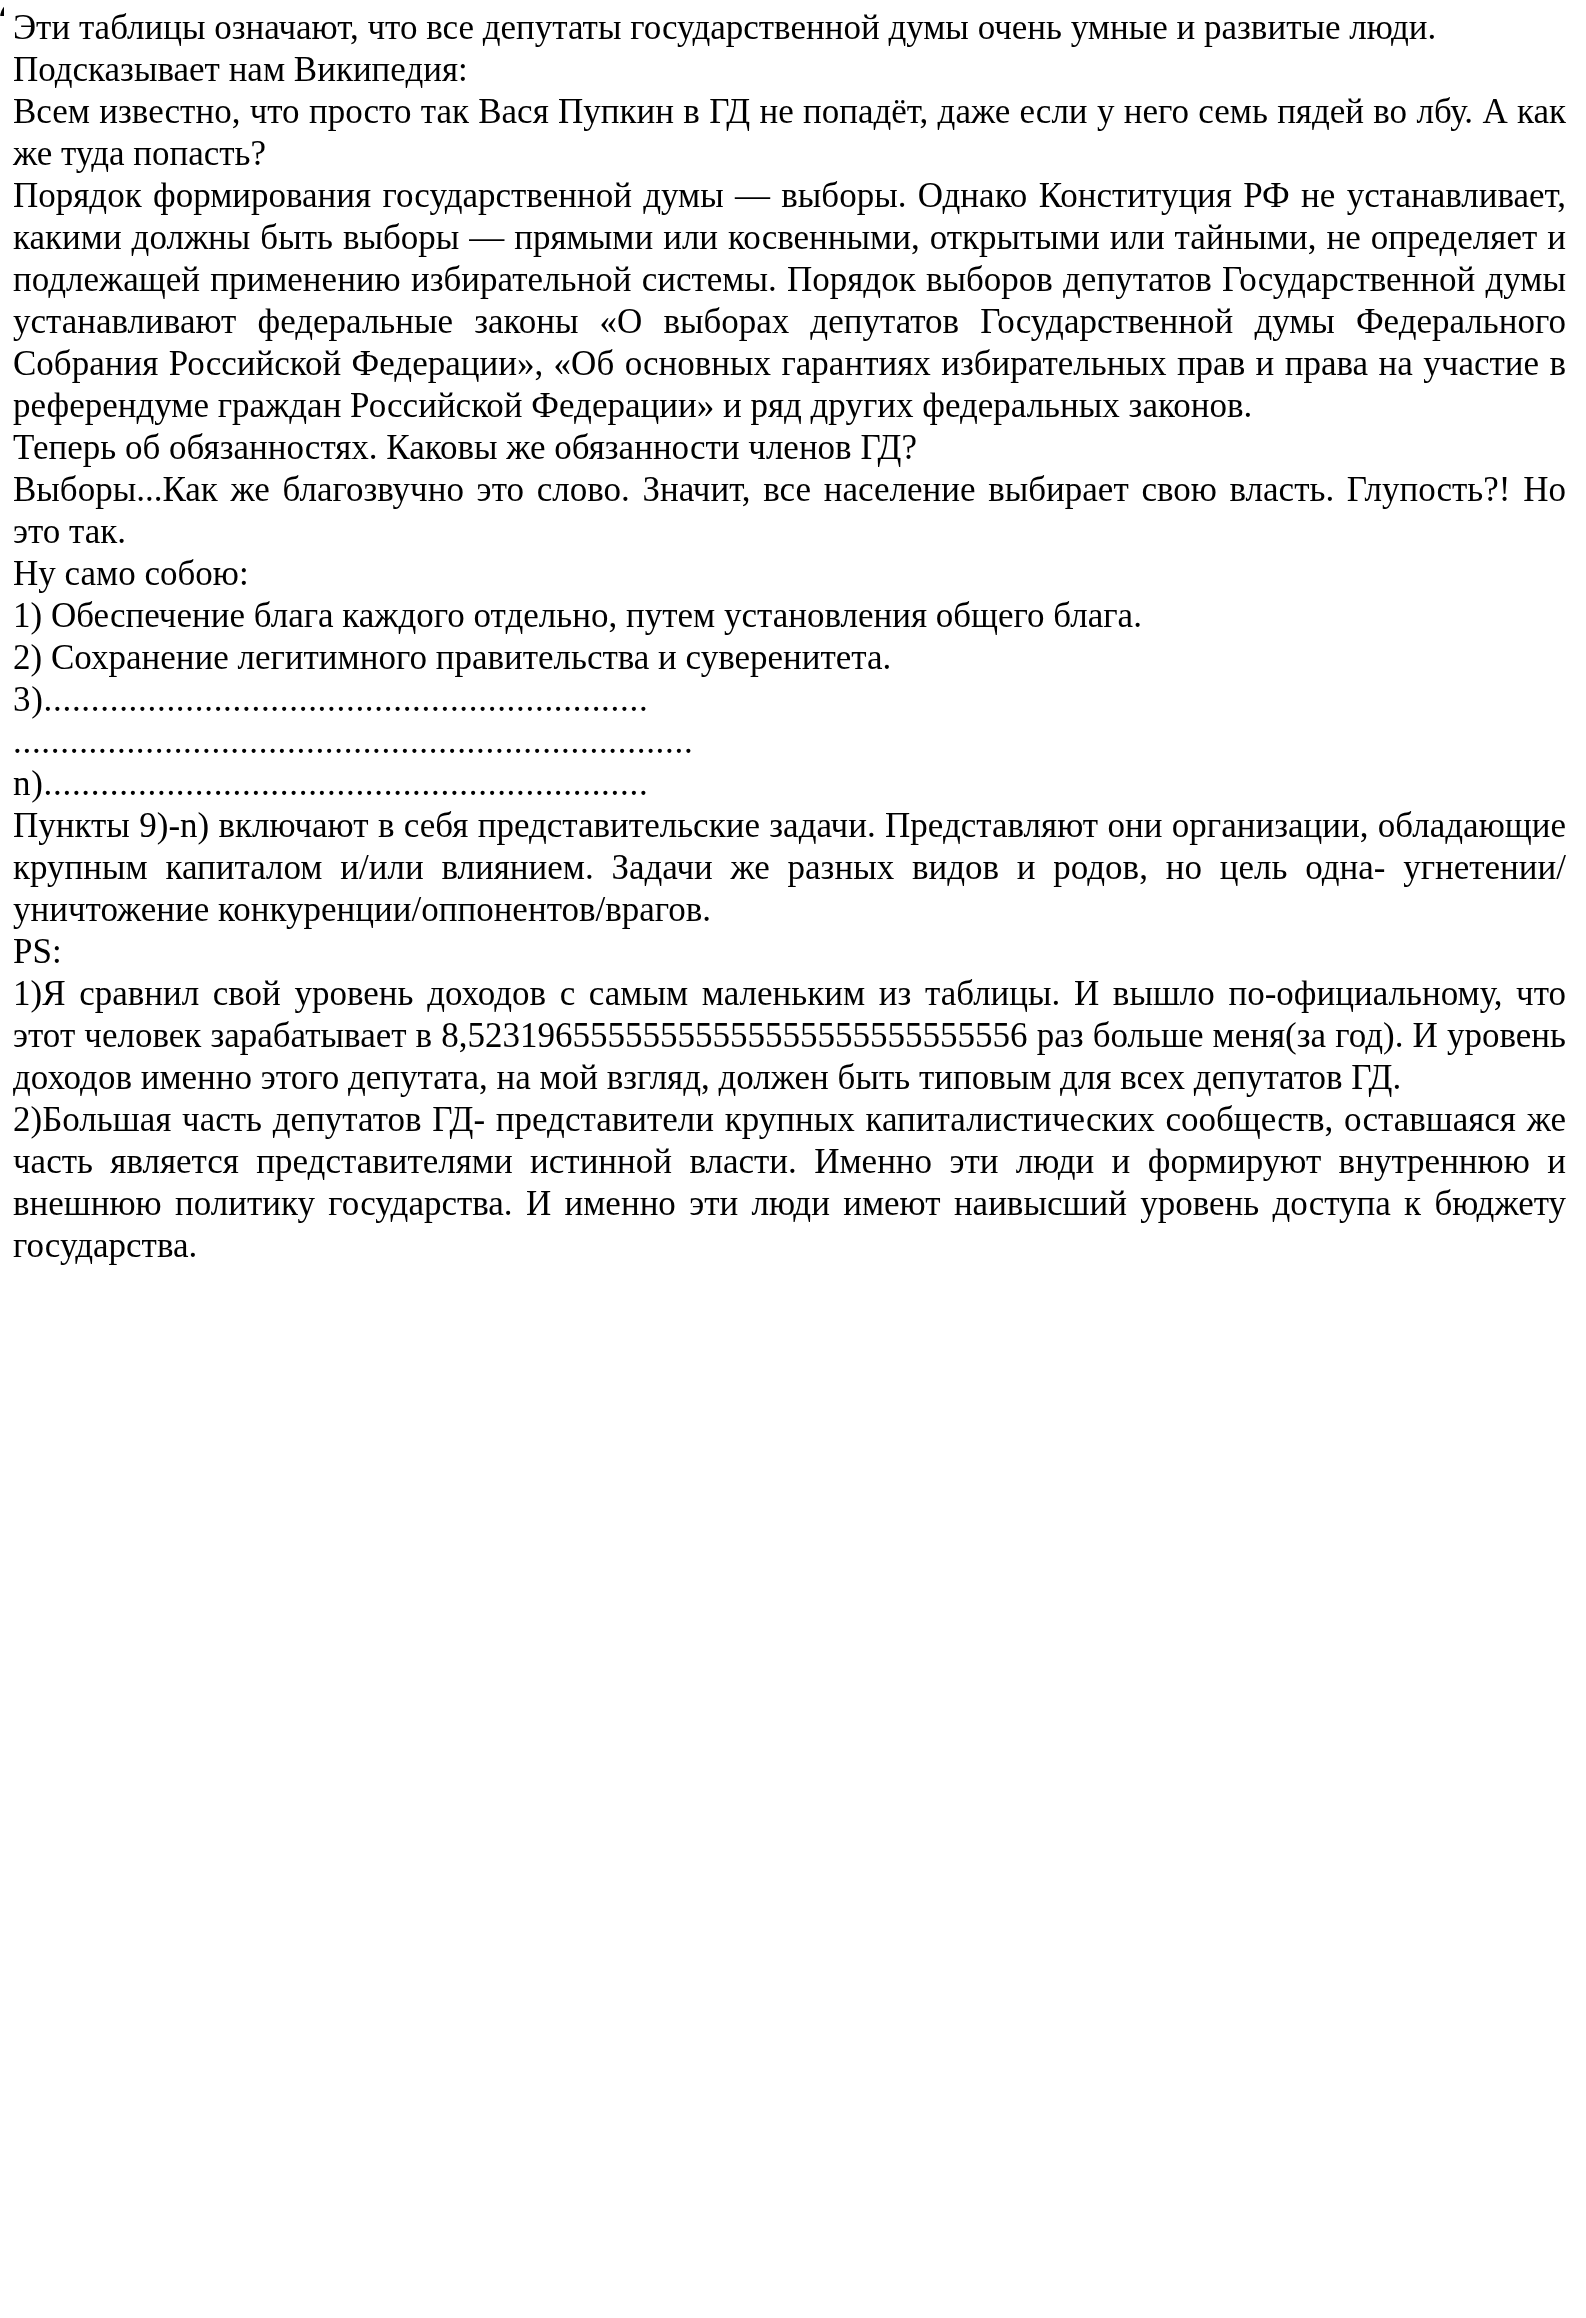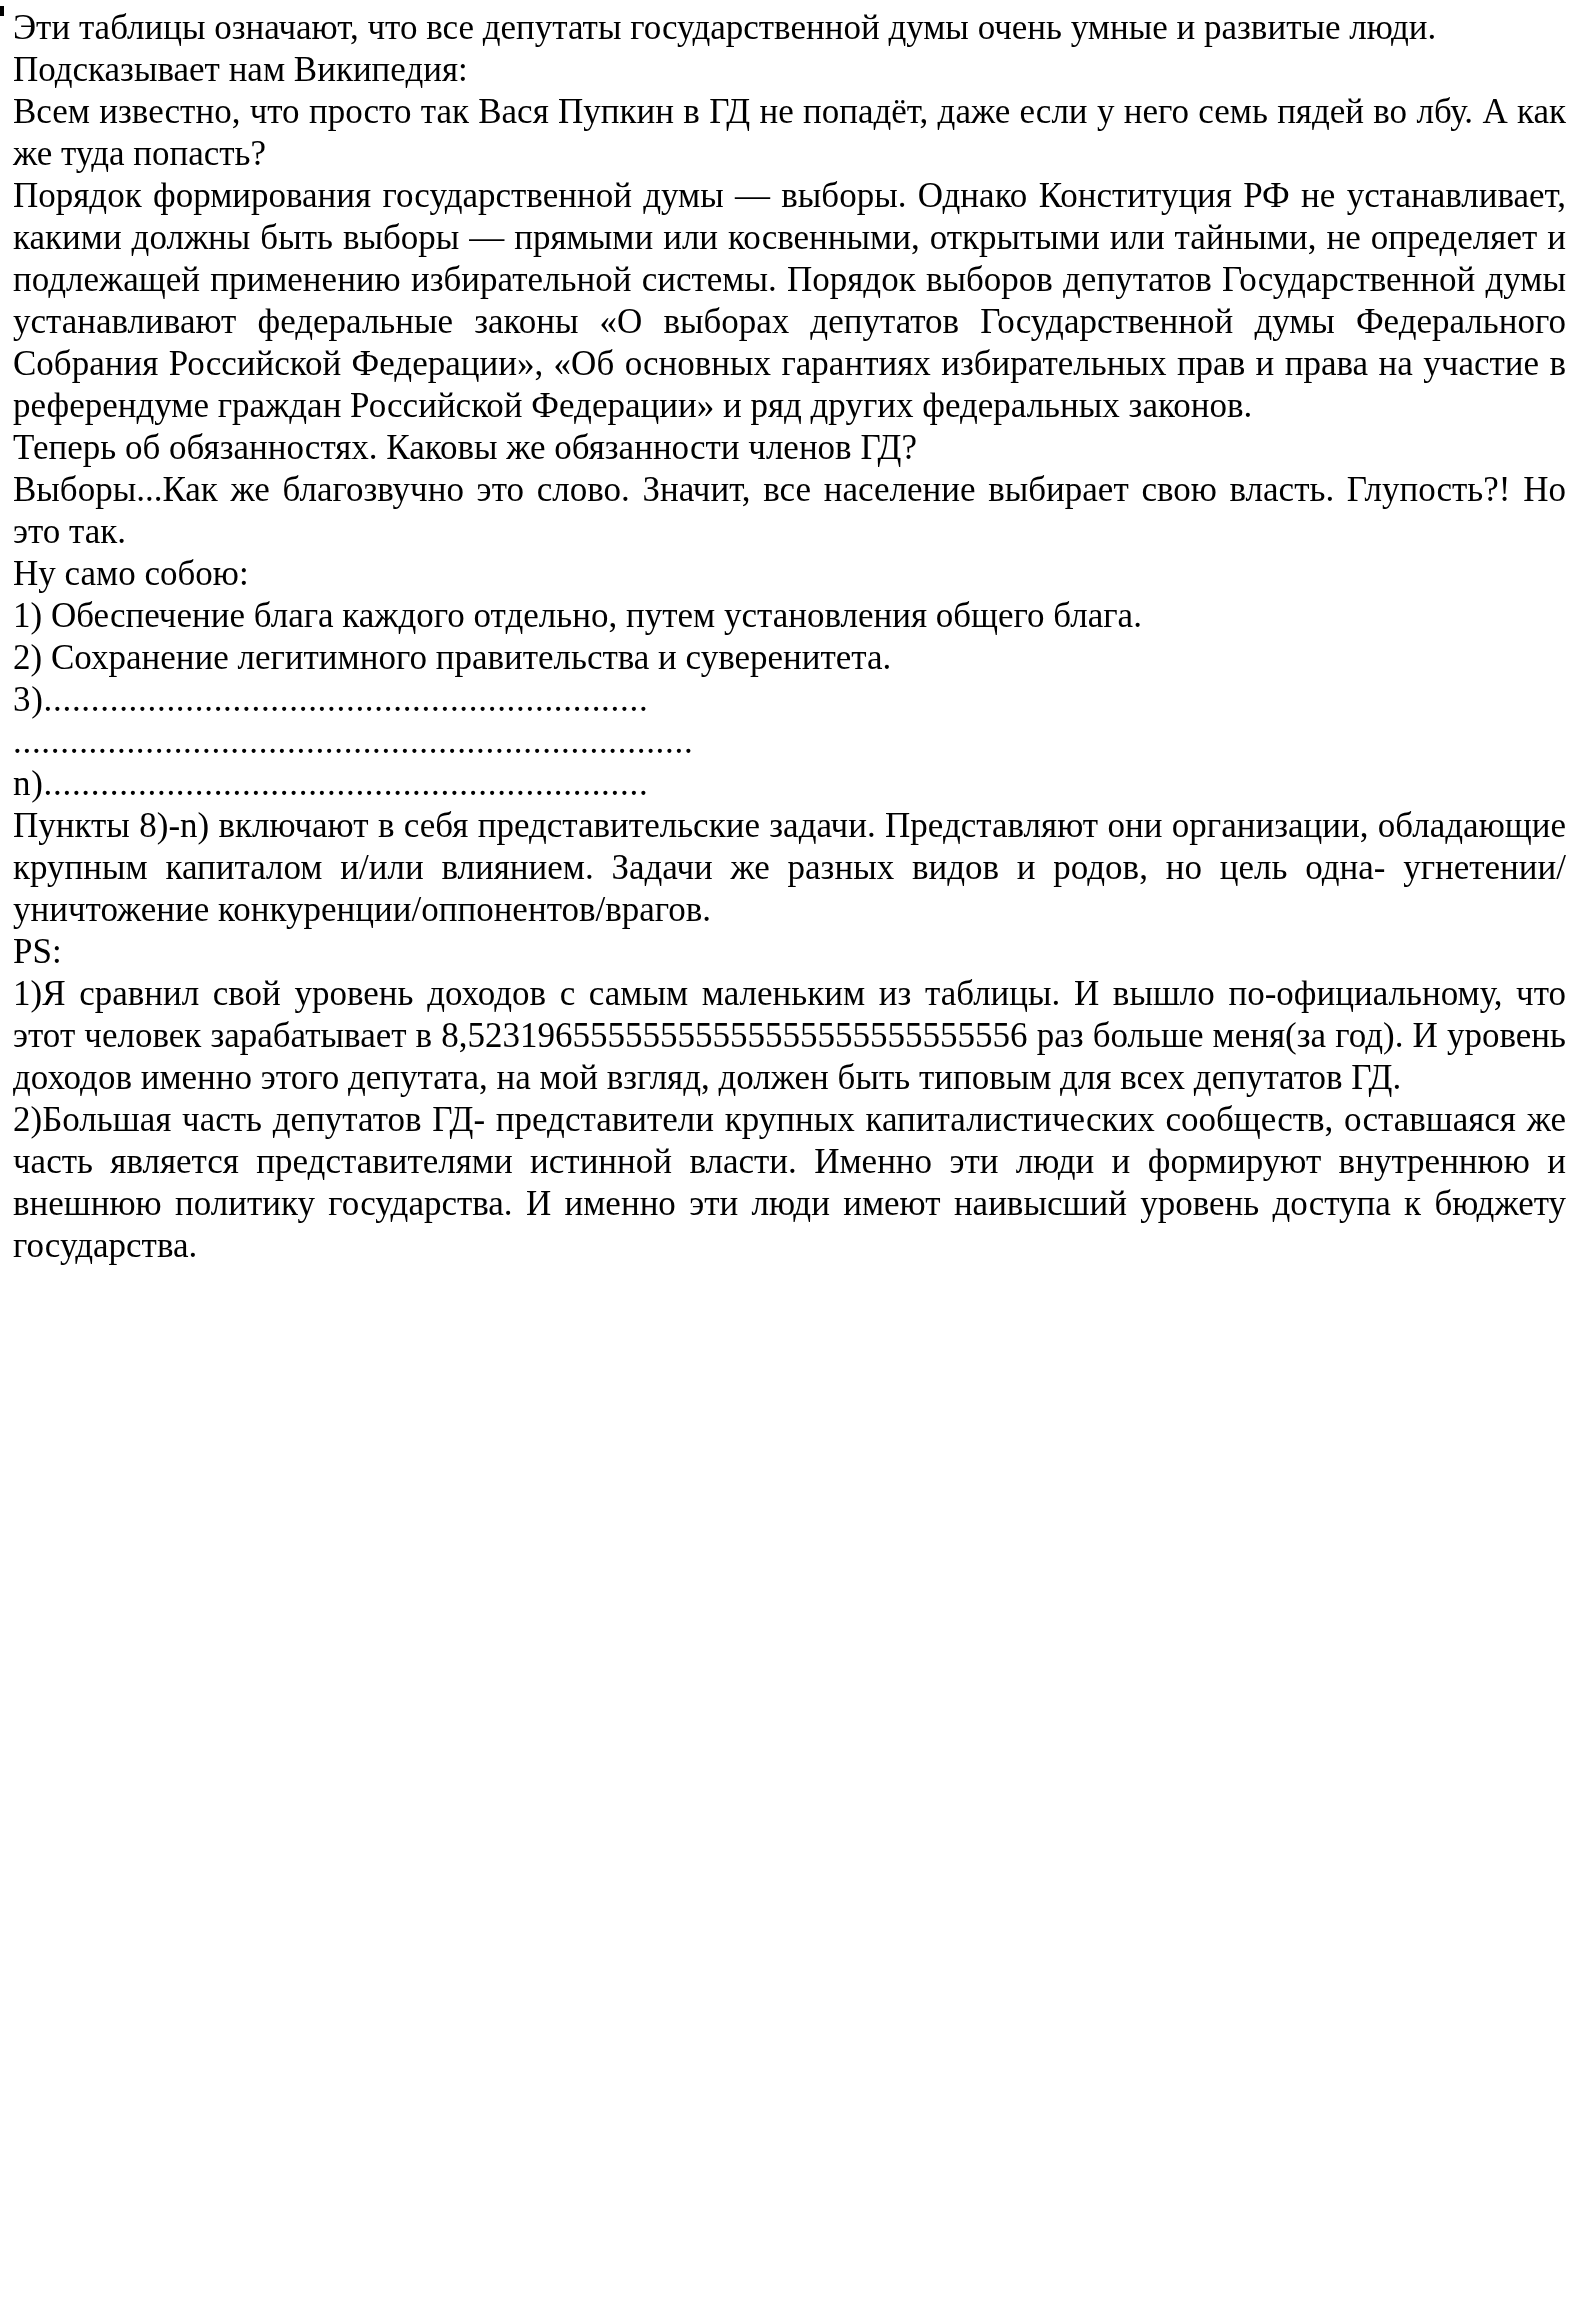--- a/index.html
+++ b/index.html
@@ -6,20 +6,21 @@
     margin: 0;
     padding: 0;
     background: #ffffff;
   }
   .page {
     position: relative;
     width: 1586px;
     height: 2319px;
     background: #ffffff;
     overflow: hidden;
+    border-radius: 18px;
   }
   .doc {
     position: absolute;
     top: 7.3px;
     left: 13px;
     width: 1553px;
     font-family: "Liberation Serif", "DejaVu Serif", serif;
     font-size: 35px;
     line-height: 42px;
     color: #000000;
@@ -57,19 +58,19 @@
     <p>Всем известно, что просто так Вася Пупкин в ГД не попадёт, даже если у него семь пядей во лбу. А как же туда попасть?</p>
     <p>Порядок формирования государственной думы — выборы. Однако Конституция РФ не устанавливает, какими должны быть выборы — прямыми или косвенными, открытыми или тайными, не определяет и подлежащей применению избирательной системы. Порядок выборов депутатов Государственной думы устанавливают федеральные законы «О выборах депутатов Государственной думы Федерального Собрания Российской Федерации», «Об основных гарантиях избирательных прав и права на участие в референдуме граждан Российской Федерации» и ряд других федеральных законов.</p>
     <p>Теперь об обязанностях. Каковы же обязанности членов ГД?</p>
     <p>Выборы...Как же благозвучно это слово. Значит, все население выбирает свою власть. Глупость?! Но это так.</p>
     <p>Ну само собою:</p>
     <p>1) Обеспечение блага каждого отдельно, путем установления общего блага.</p>
     <p>2) Сохранение легитимного правительства и суверенитета.</p>
     <p class="dots-line">3)................................................................</p>
     <p class="dots-line">........................................................................</p>
     <p class="dots-line">n)................................................................</p>
-    <p>Пункты 8)-n) включают в себя представительские задачи. Представляют они организации, обладающие крупным капиталом и/или влиянием. Задачи же разных видов и родов, но цель одна- угнетении/уничтожение конкуренции/оппонентов/врагов.</p>
+    <p>Пункты 9)-n) включают в себя представительские задачи. Представляют они организации, обладающие крупным капиталом и/или влиянием. Задачи же разных видов и родов, но цель одна- угнетении/уничтожение конкуренции/оппонентов/врагов.</p>
     <p class="gap-above">PS:</p>
     <p>1)Я сравнил свой уровень доходов с самым маленьким из таблицы. И вышло по-официальному, что этот человек зарабатывает в 8,52319655555555555555555555555556 раз больше меня(за год). И уровень доходов именно этого депутата, на мой взгляд, должен быть типовым для всех депутатов ГД.</p>
     <p>2)Большая часть депутатов ГД- представители крупных капиталистических сообществ, оставшаяся же часть является представителями истинной власти. Именно эти люди и формируют внутреннюю и внешнюю политику государства. И именно эти люди имеют наивысший уровень доступа к бюджету государства.</p>
   </div>
 </div>
 
 
 </body></html>

